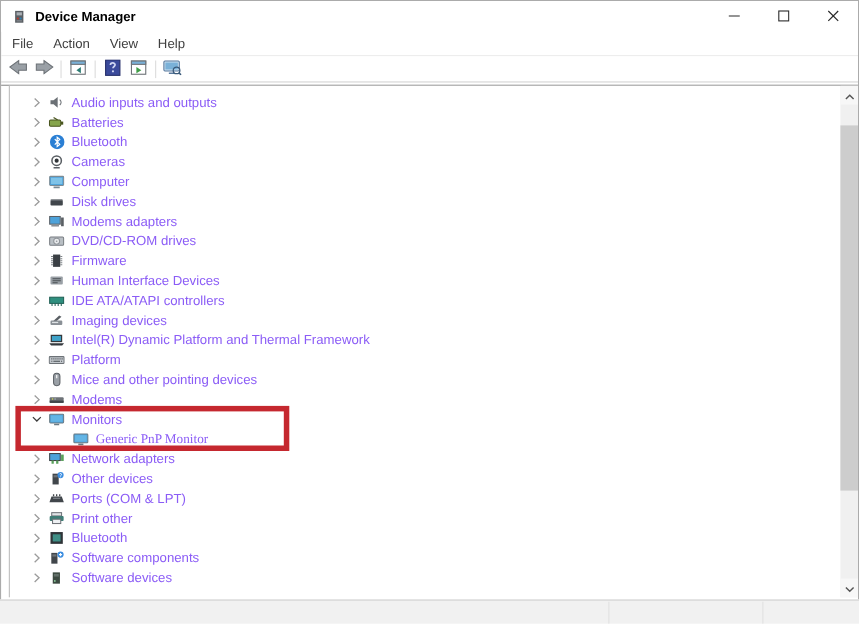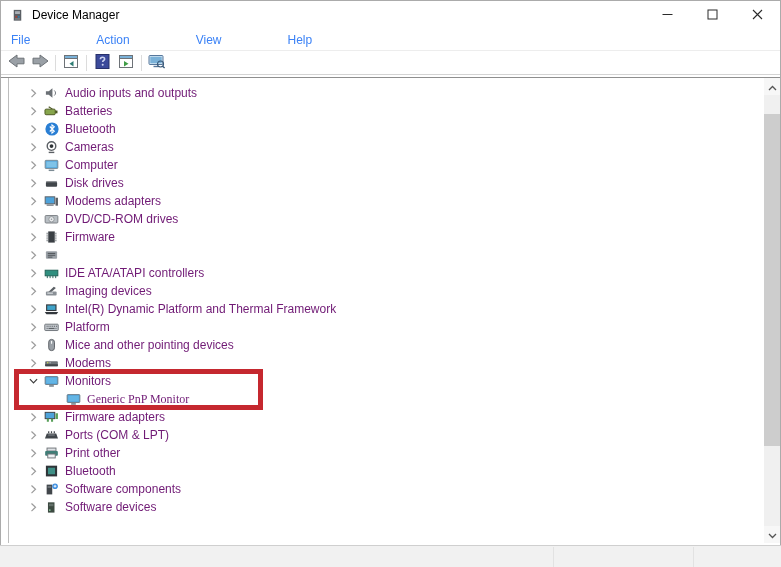--- a/index.html
+++ b/index.html
@@ -6,39 +6,39 @@
   html,body { margin:0; padding:0; }
   body {
     width:781px; height:567px; overflow:hidden; background:#ffffff;
     font-family:"Liberation Sans", sans-serif; -webkit-font-smoothing:antialiased;
   }
   .window {
     position:relative; width:781px; height:545px; background:#fff;
     border:1px solid #ababab; border-bottom:none;
   }
   
-  .titlebar { height:28px; display:flex; align-items:center; padding-left:8px; position:relative; background:#fff; }
+  .titlebar { height:28px; display:flex; align-items:center; padding-left:8px; position:relative; background:#fff;font-weight:bold; }
   .title-icon { width:16px; height:16px; display:flex; align-items:center; justify-content:center; }
   .title-text { font-size:12px; color:#000; margin-left:7px; }
   .win-controls { position:absolute; right:0; top:0; height:28px; display:flex; }
   .win-btn { width:45px; height:28px; display:flex; align-items:center; justify-content:center; background:transparent; border:none; padding:0; }
   
-  .menubar { height:22px; display:flex; align-items:center; font-size:12px; color:#3b82f6; padding-left:1px; border-bottom:1px solid #ededed;gap:48px; }
+  .menubar { height:22px; display:flex; align-items:center; font-size:12px; color:#404040; padding-left:1px; border-bottom:1px solid #ededed; }
   .menu-item { padding:0 9px; line-height:22px; height:22px; cursor:default; }
   
   .toolbar { height:24px; display:flex; align-items:center; padding-left:3px; border-bottom:1px solid #d4d4d4; }
   .tb-btn { width:24px; height:22px; display:flex; align-items:center; justify-content:center; border:none; background:transparent; padding:0; }
   .tb-sep { width:1px; height:16px; background:#dcdcdc; margin:0 3px; }
   
   .content { position:absolute; top:76px; left:0; right:0; bottom:0; border-top:1px solid #8f8f8f; }
   .tree-panel {
     position:absolute; left:7px; top:0; right:16px; bottom:2px;
     border-left:1px solid #bdbdbd; background:#fff; overflow:hidden; padding-top:6px;
   }
-  .trow { height:18px; display:flex; align-items:center; font-size:12px; color:#701a75; white-space:nowrap; }
+  .trow { height:18px; display:flex; align-items:center; font-size:12px; color:#8b5cf6; white-space:nowrap; }
   .chevron { width:9px; height:10px; margin-left:20px; flex:none; display:flex; align-items:center; }
   .ticon { width:15px; height:14px; margin-left:6px; flex:none; display:flex; align-items:center; justify-content:center; }
   .tlabel { margin-left:6px; }
   .lvl1 { padding-left:22px;font-family:Liberation Serif, serif; }
   
   .vscroll { position:absolute; right:0; top:0; width:16px; bottom:2px; background:#f0f0f0; }
   .sb-btn { position:absolute; left:0; width:16px; height:17px; display:flex; align-items:center; justify-content:center; background:#f7f7f7; border:none; padding:0; }
   .sb-up { top:0; } .sb-down { bottom:0; }
   .sb-thumb { position:absolute; left:0; top:36px; width:16px; height:332px; background:#cdcdcd; }
   
@@ -274,20 +274,21 @@
             <svg width="9" height="10" viewBox="0 0 9 10">
               <path d="M2.5 1.5l4 3.8-4 3.8" fill="none" stroke="#9b9b9b" stroke-width="1.2"></path>
             </svg>
           </span>
     <span class="ticon">
             <svg width="15" height="14" viewBox="0 0 16 15">
               <rect x="2" y="3.5" width="12" height="8" rx="1" fill="#9aa0a6"></rect>
               <path d="M4 5.8h8M4 7.8h8M4 9.8h5" stroke="#4a4f54"></path>
             </svg>
           </span>
+    <span class="tlabel">Human Interface Devices</span>
   </div>
         <div class="trow lvl0">
     <span class="chevron">
             <svg width="9" height="10" viewBox="0 0 9 10">
               <path d="M2.5 1.5l4 3.8-4 3.8" fill="none" stroke="#9b9b9b" stroke-width="1.2"></path>
             </svg>
           </span>
     <span class="ticon">
             <svg width="15" height="14" viewBox="0 0 16 15">
               <rect x="1.2" y="4.5" width="13.6" height="6" fill="#2f8f7f" stroke="#1f5f54"></rect>
@@ -402,21 +403,38 @@
               <path d="M2.5 1.5l4 3.8-4 3.8" fill="none" stroke="#9b9b9b" stroke-width="1.2"></path>
             </svg>
           </span>
     <span class="ticon">
             <svg width="15" height="14" viewBox="0 0 16 15">
               <rect x="1.2" y="2.5" width="10.3" height="6.8" fill="#4da2da" stroke="#3a3f44"></rect>
               <rect x="12.3" y="3.5" width="2.6" height="6.2" fill="#58a05a"></rect>
               <path d="M3 9.3v3.2h2.2V9.3M7.5 9.3v3.2h2.2V9.3" fill="#58a05a"></path>
             </svg>
           </span>
-    <span class="tlabel">Firmware adapters</span>
+    <span class="tlabel">Network adapters</span>
+  </div>
+        <div class="trow lvl0">
+    <span class="chevron">
+            <svg width="9" height="10" viewBox="0 0 9 10">
+              <path d="M2.5 1.5l4 3.8-4 3.8" fill="none" stroke="#9b9b9b" stroke-width="1.2"></path>
+            </svg>
+          </span>
+    <span class="ticon">
+            <svg width="15" height="14" viewBox="0 0 16 15">
+              <rect x="4" y="2.8" width="6" height="10.5" fill="#41464b"></rect>
+              <rect x="5" y="4.2" width="4" height="2.2" fill="#6d7277"></rect>
+              <circle cx="11.8" cy="4.2" r="3" fill="#3b8de0"></circle>
+              <path d="M10.8 3.3c.3-.9 2-0.8 2 .2 0 .7-.9.8-.9 1.4" stroke="#fff" fill="none" stroke-width="0.9"></path>
+              <circle cx="11.9" cy="5.8" r="0.5" fill="#fff"></circle>
+            </svg>
+          </span>
+    <span class="tlabel">Other devices</span>
   </div>
         <div class="trow lvl0">
     <span class="chevron">
             <svg width="9" height="10" viewBox="0 0 9 10">
               <path d="M2.5 1.5l4 3.8-4 3.8" fill="none" stroke="#9b9b9b" stroke-width="1.2"></path>
             </svg>
           </span>
     <span class="ticon">
             <svg width="15" height="14" viewBox="0 0 16 15">
               <path d="M5 3.5v2M8 3.5v2M11 3.5v2" stroke="#41464b" stroke-width="1.3"></path>

